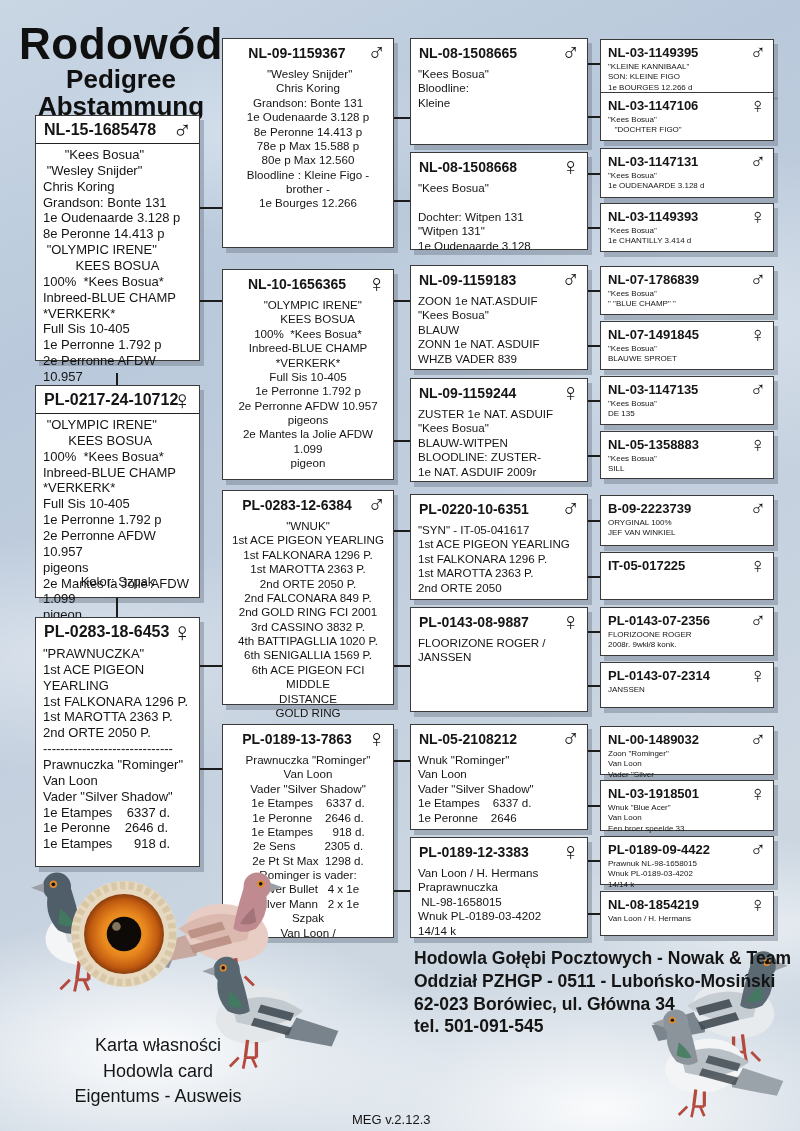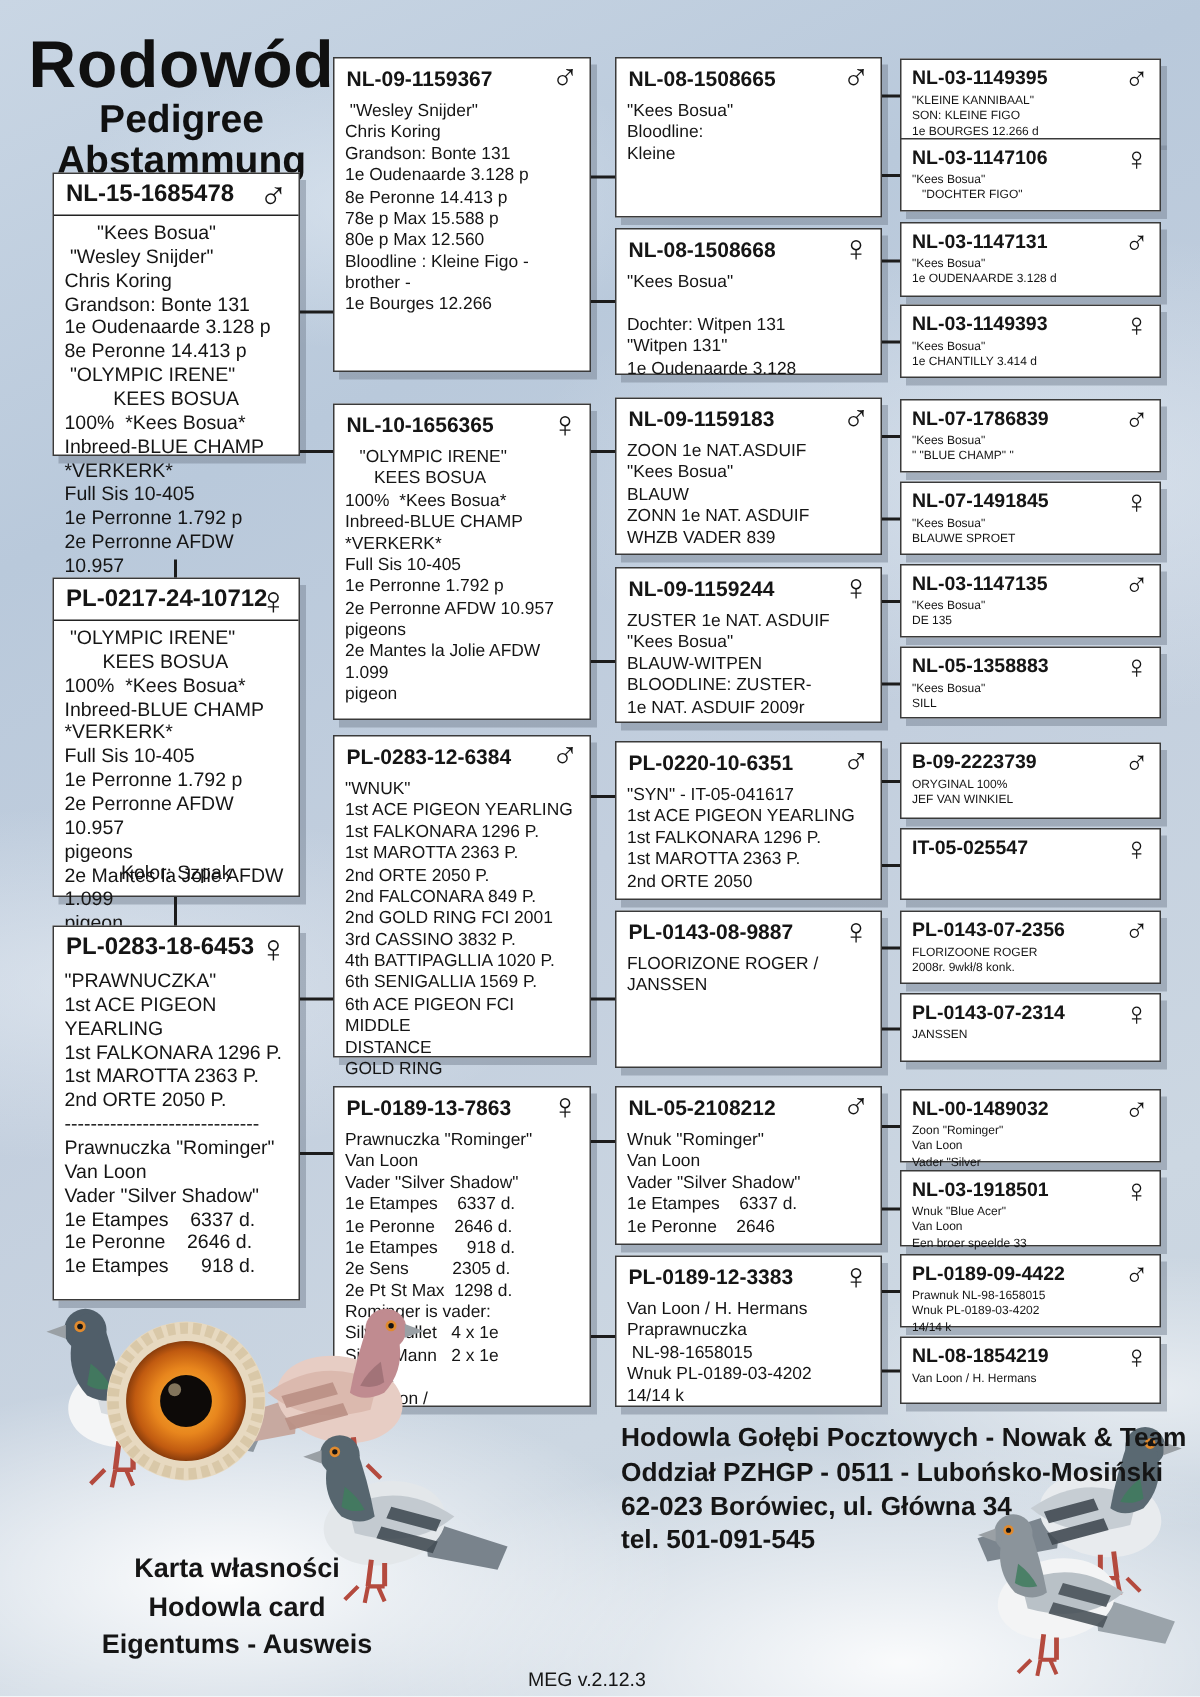--- a/index.html
+++ b/index.html
@@ -14,32 +14,32 @@
       radial-gradient(ellipse 300px 140px at 30% 12%, rgba(230,238,246,.55), rgba(255,255,255,0) 70%),
       linear-gradient(155deg,#c9d6e4 0%,#b9c9db 25%,#c3cfde 50%,#ccd7e2 75%,#c5d1dd 100%); padding-left: 34px;}
   .box{position:absolute;background:#fff;border:1px solid #3a3a3a;
     box-shadow:4px 5px 0 rgba(120,132,148,.5);box-sizing:border-box;}
   .bh{position:relative;padding:5px 30px 2px 8px;}
   .bh.u{border-bottom:1.5px solid #222;padding-bottom:4px;}
   .ring{font-weight:bold;white-space:nowrap;}
   .sex{position:absolute;right:7px;top:0px;font-weight:normal;line-height:1;}
   .bb{padding:3px 7px;white-space:pre-wrap;overflow:hidden;}
   .g1{width:165px;} .g1 .ring{font-size:16px;} .g1 .bb{font-size:13px;line-height:1.22;} .g1 .sex{font-size:26px;top:1px;}
-  .g2{width:172px;} .g3{width:178px;}
+  .g2{width:172px;text-align:center;} .g3{width:178px;}
   .g2 .ring,.g3 .ring{font-size:14px;} .g2 .bb,.g3 .bb{font-size:11.6px;line-height:1.24;} .g2 .sex,.g3 .sex{font-size:25px;top:1px;}
   .g4{width:174px;} .g4 .ring{font-size:13px;} .g4 .bh{padding:3px 26px 0 7px;}
   .g4 .bb{font-size:8px;line-height:1.3;padding:1px 7px;} .g4 .sex{font-size:22px;top:2px;}
   .note{position:absolute;bottom:8px;left:0;width:100%;text-align:center;font-size:13px;}
   .hl,.vl{position:absolute;background:#1c1c1c;}
   .hl{height:2px;} .vl{width:2px;}
   .title{position:absolute;left:15px;top:22px;width:212px;text-align:center;font-weight:bold;color:#101010;}
   .t1{font-size:44px;line-height:1.0;letter-spacing:.5px;}
   .t2{font-size:26px;line-height:1.05;}
   .breeder{position:absolute;left:414px;top:947px;width:386px;font-weight:bold;font-size:17.5px;line-height:1.3;}
-  .card{position:absolute;left:28px;top:1033px;width:260px;text-align:center;font-weight:bold;font-size:18px;line-height:1.42;z-index:9;}
+  .card{position:absolute;left:28px;top:1033px;width:260px;text-align:center;font-weight:normal;font-size:18px;line-height:1.42;z-index:9;}
   .ver{position:absolute;left:352px;top:1112px;font-size:13px;z-index:9;}
   .pigeon{position:absolute;}
   .flip{transform:scaleX(-1);}
 </style>
 </head>
 <body>
 
 <div id="page">
 
   <svg width="0" height="0" style="position:absolute">
@@ -66,21 +66,21 @@
         </radialGradient>
     </defs>
   </svg>
 
   <div class="title">
     <div class="t1">Rodowód</div>
     <div class="t2">Pedigree</div>
     <div class="t2">Abstammung</div>
   </div>
 
-  <div class="box g1" style="left:35px;top:115px;height:189px">
+  <div class="box g1" style="left:35px;top:115px;height:246px">
       <div class="bh u"><span class="ring">NL-15-1685478</span><span class="sex">♂</span></div>
       <div class="bb">      "Kees Bosua"
  "Wesley Snijder"
 Chris Koring
 Grandson: Bonte 131
 1e Oudenaarde 3.128 p
 8e Peronne 14.413 p
  "OLYMPIC IRENE"
          KEES BOSUA
 100%  *Kees Bosua*
@@ -280,21 +280,21 @@
       <div class="bh"><span class="ring">NL-05-1358883</span><span class="sex">♀</span></div>
       <div class="bb">"Kees Bosua"
 SILL</div>
     </div>
   <div class="box g4" style="left:600px;top:495px;height:51px">
       <div class="bh"><span class="ring">B-09-2223739</span><span class="sex">♂</span></div>
       <div class="bb">ORYGINAL 100%
 JEF VAN WINKIEL</div>
     </div>
   <div class="box g4" style="left:600px;top:552px;height:48px">
-      <div class="bh"><span class="ring">IT-05-025547</span><span class="sex">♀</span></div>
+      <div class="bh"><span class="ring">IT-05-017225</span><span class="sex">♀</span></div>
     </div>
   <div class="box g4" style="left:600px;top:607px;height:49px">
       <div class="bh"><span class="ring">PL-0143-07-2356</span><span class="sex">♂</span></div>
       <div class="bb">FLORIZOONE ROGER
 2008r. 9wkł/8 konk.</div>
     </div>
   <div class="box g4" style="left:600px;top:662px;height:46px">
       <div class="bh"><span class="ring">PL-0143-07-2314</span><span class="sex">♀</span></div>
       <div class="bb">JANSSEN</div>
     </div>

